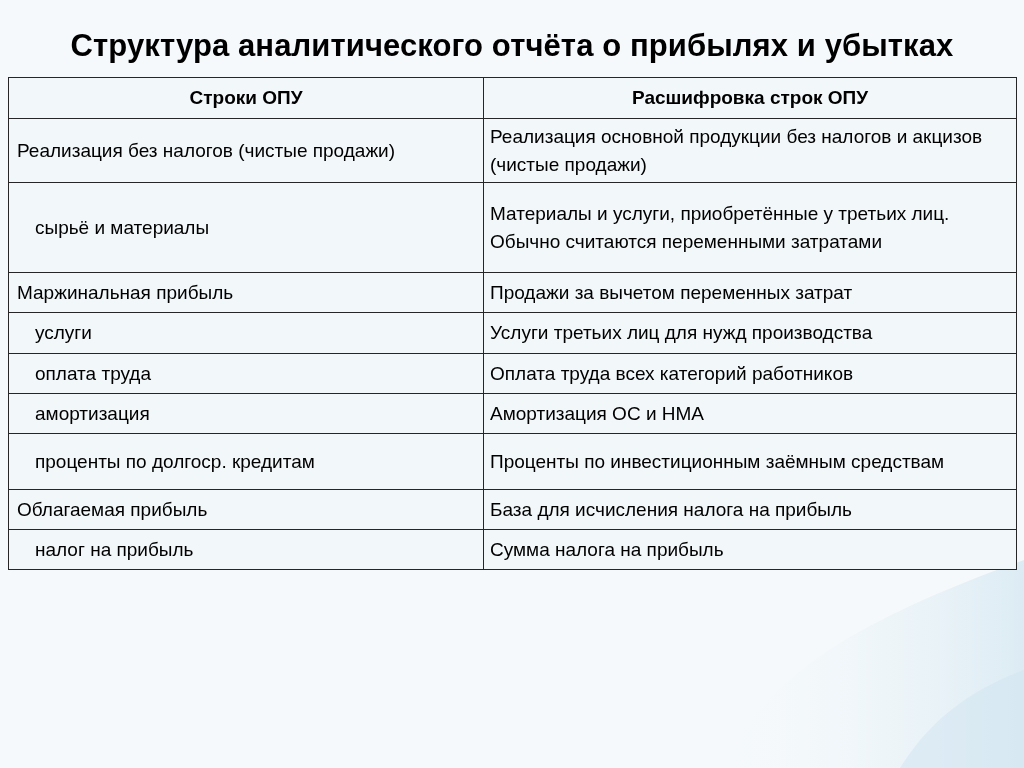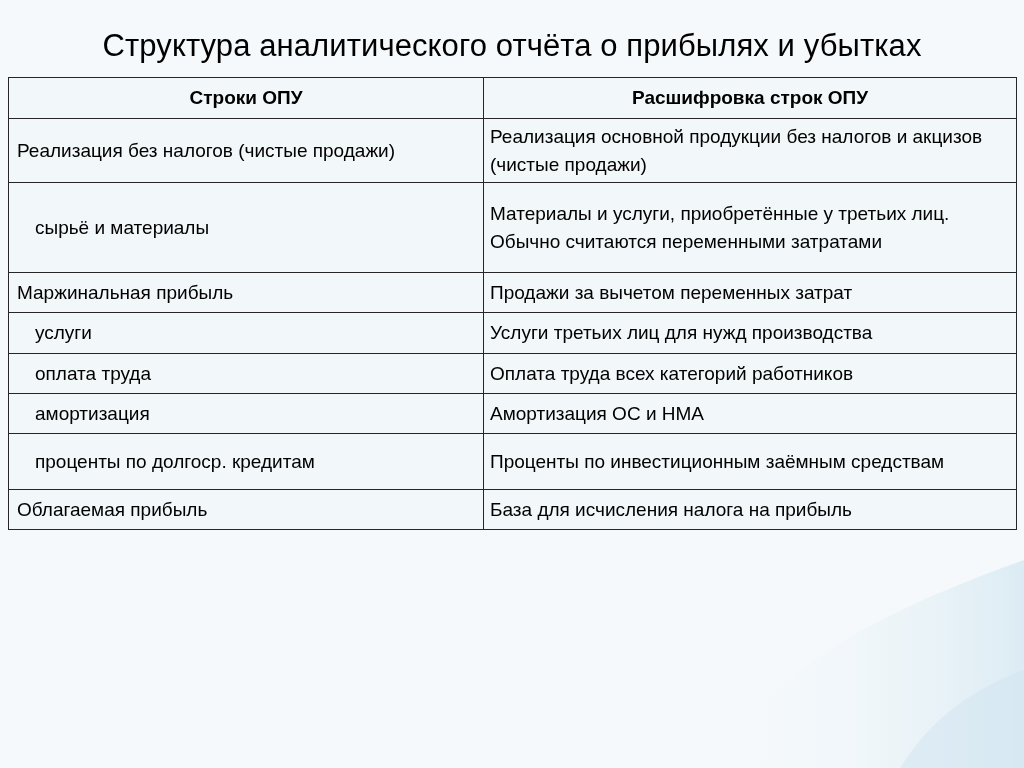--- a/index.html
+++ b/index.html
@@ -21,21 +21,21 @@
       width: 1024px; height: 768px;
       pointer-events: none;
     }
     .title {
       position: absolute;
       left: 0;
       top: 28px;
       width: 1024px;
       text-align: center;
       font-size: 31px;
-      font-weight: normal;
+      font-weight: bold;
       letter-spacing: 0.1px;
       line-height: 36px;
     }
     table.opu {
       position: absolute;
       left: 8px;
       top: 77px;
       width: 1008px;
       border-collapse: collapse;
       table-layout: fixed;
@@ -114,14 +114,18 @@
       <td class="right-col">Амортизация ОС и НМА</td>
     </tr>
     <tr style="height:56px">
       <td class="indent">проценты по долгоср. кредитам</td>
       <td class="right-col">Проценты по инвестиционным заёмным средствам</td>
     </tr>
     <tr style="height:40px">
       <td class="bold">Облагаемая прибыль</td>
       <td class="right-col">База для исчисления налога на прибыль</td>
     </tr>
+    <tr style="height:40px">
+      <td class="indent">налог на прибыль</td>
+      <td class="right-col">Сумма налога на прибыль</td>
+    </tr>
   </tbody>
 </table>
 
 </body></html>

